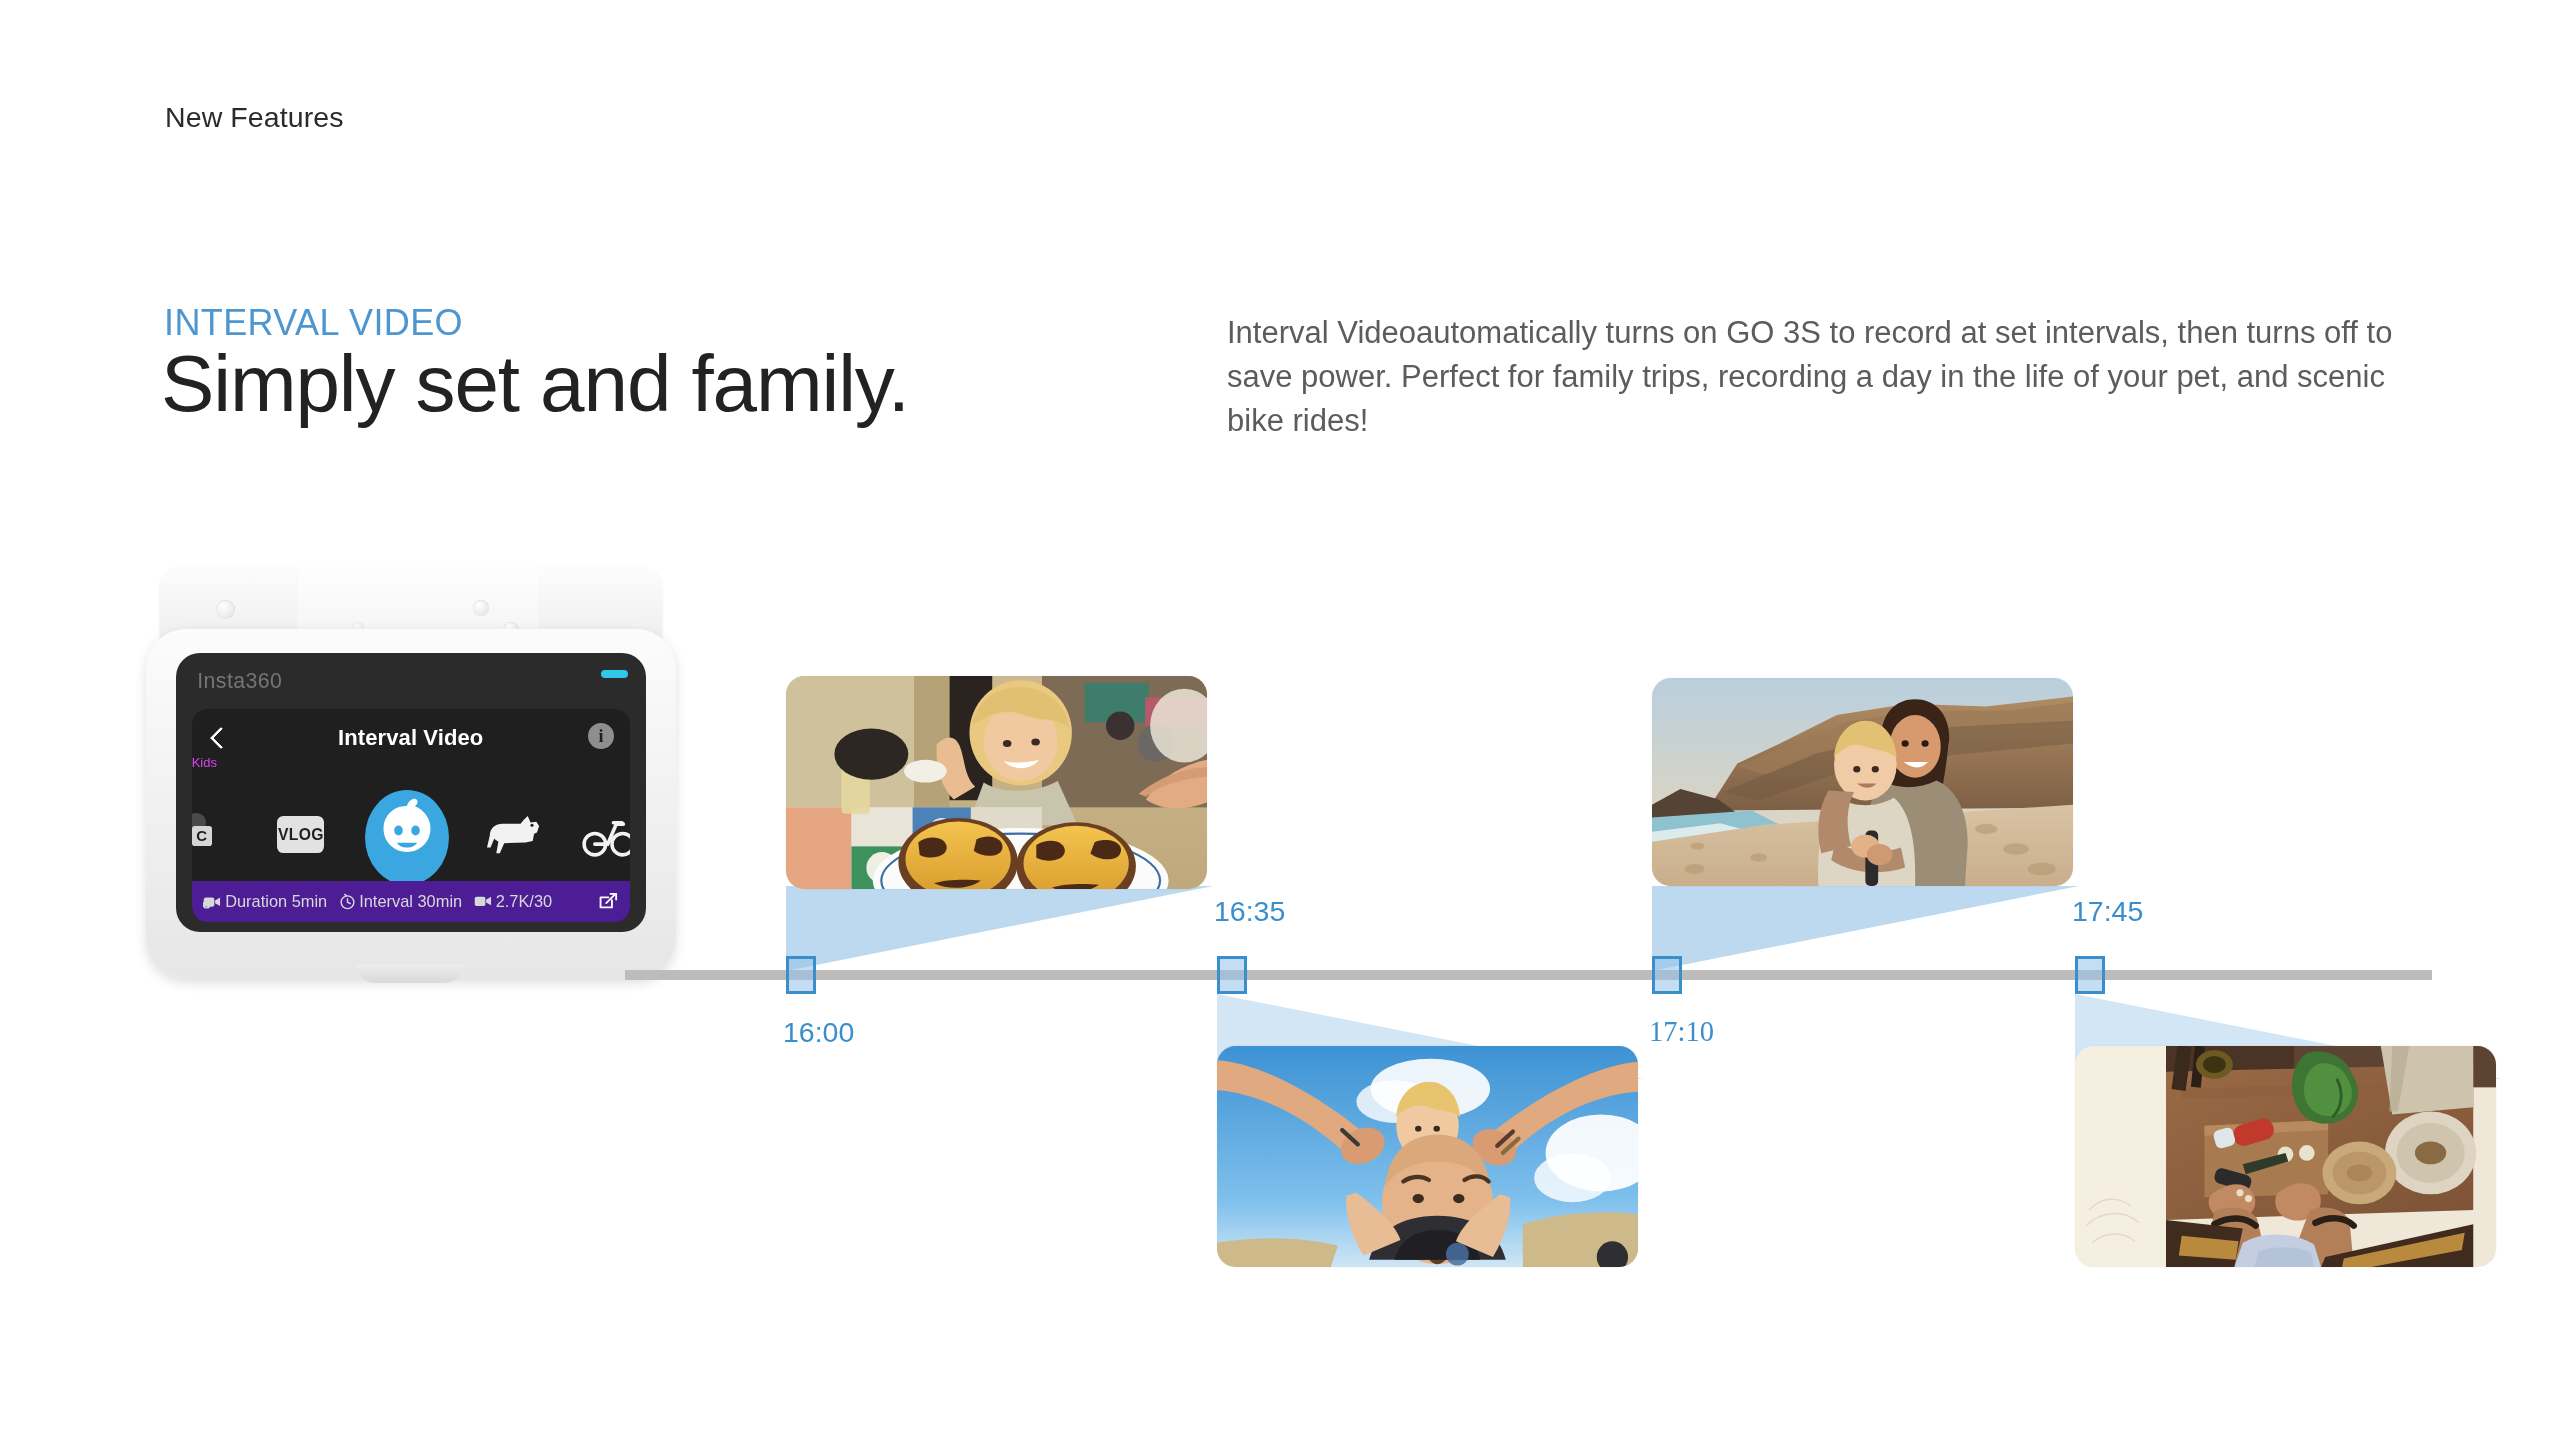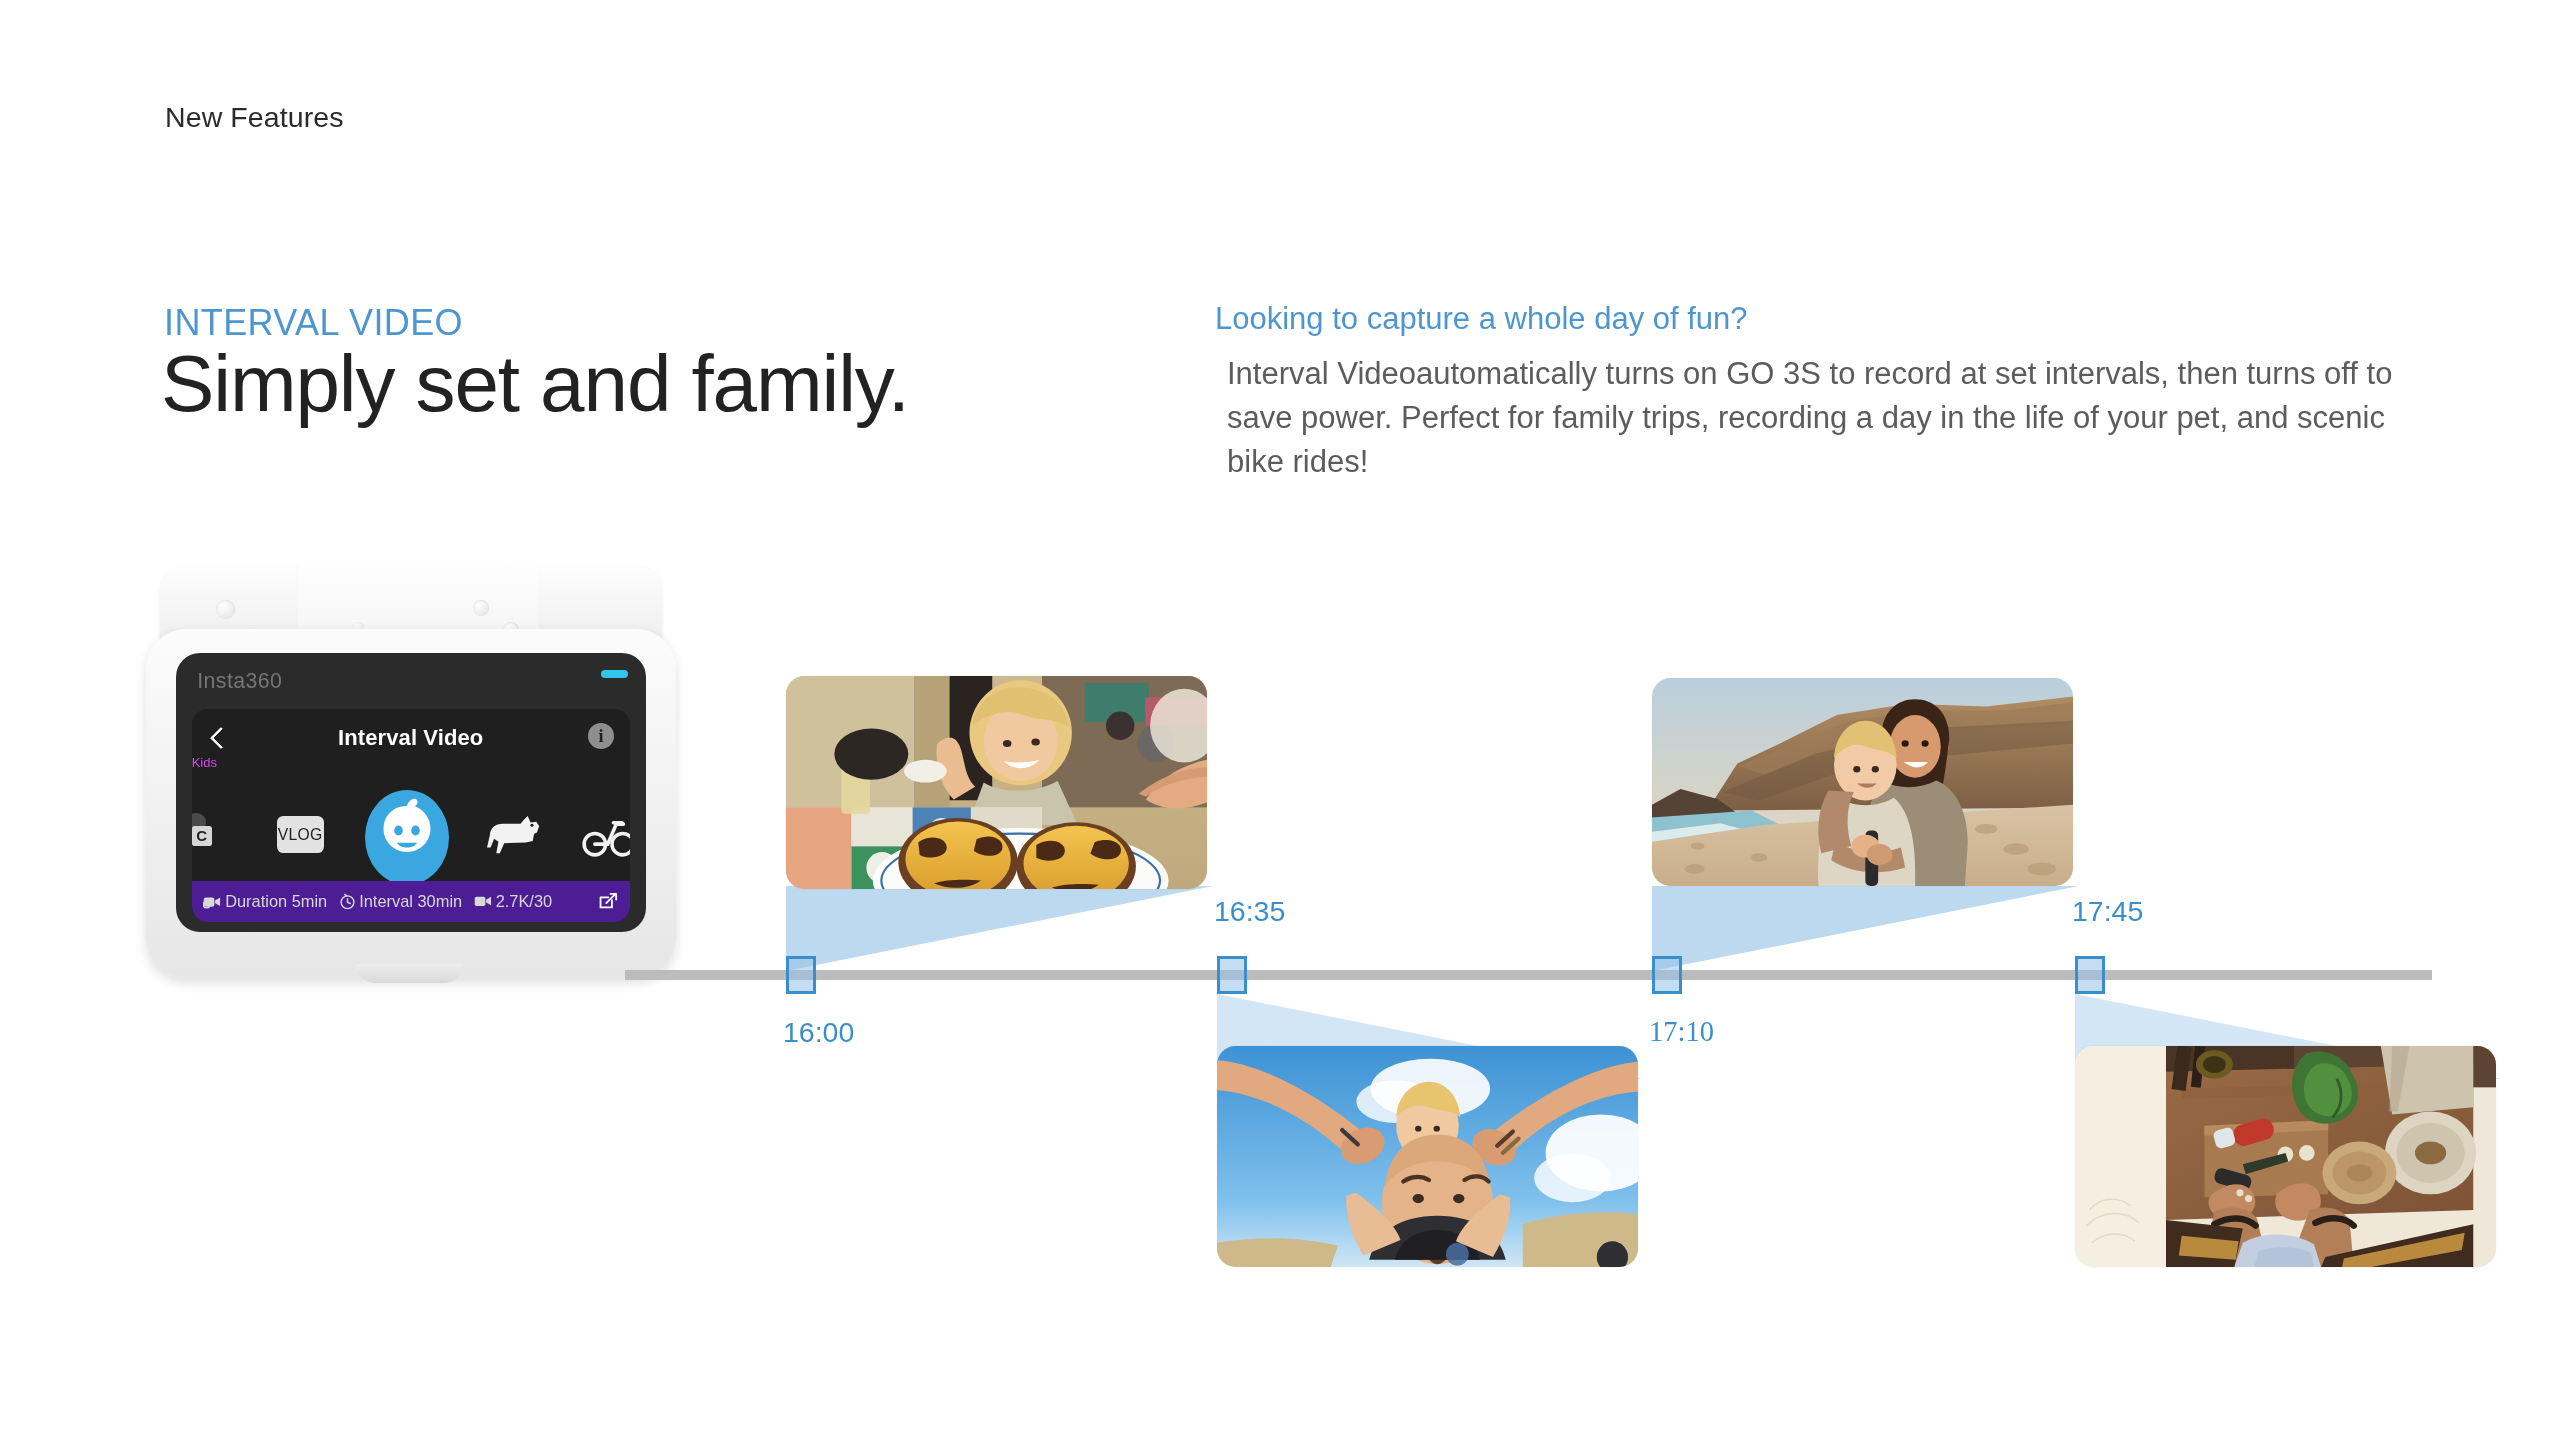--- a/index.html
+++ b/index.html
@@ -232,22 +232,22 @@
     line-height: 20px;
   }
   .mode-vlog {
     position: absolute;
     left: 85px; top: 30px;
     width: 47px; height: 37px;
     background: #e2e2e2;
     border-radius: 6.4px;
     color: #1f1f1f;
     font-size: 15.7px;
-    font-weight: normal;
-    text-align: center;
+    font-weight: bold;
+    text-align: right;
     line-height: 37px;
     letter-spacing: 0.3px;
   }
   .mode-kids {
     position: absolute;
     left: 173px; top: 4.3px;
     width: 84px; height: 95px;
     background: #3aa7e0;
     border-radius: 50%;
   }
@@ -329,21 +329,20 @@
 </style>
 </head>
 <body>
 
 <div id="kicker">New Features</div>
 
 <div id="eyebrow">INTERVAL VIDEO</div>
 <div id="headline">Simply set and family.</div>
 
 <div id="copy-block">
-  <p id="copy-lead">Looking to capture a whole day of fun?</p>
   <p id="copy-body">Interval Videoautomatically turns on GO 3S to record at set intervals, then turns off to save power. Perfect for family trips, recording a day in the life of your pet, and scenic bike rides!</p>
 </div>
 
 <div id="camera">
   <div class="cam-body">
     <div class="cam-top">
       <div class="cam-top-notch"></div>
       <div class="cam-screw s1"></div>
       <div class="cam-screw s2"></div>
       <div class="cam-screw s3"></div>

